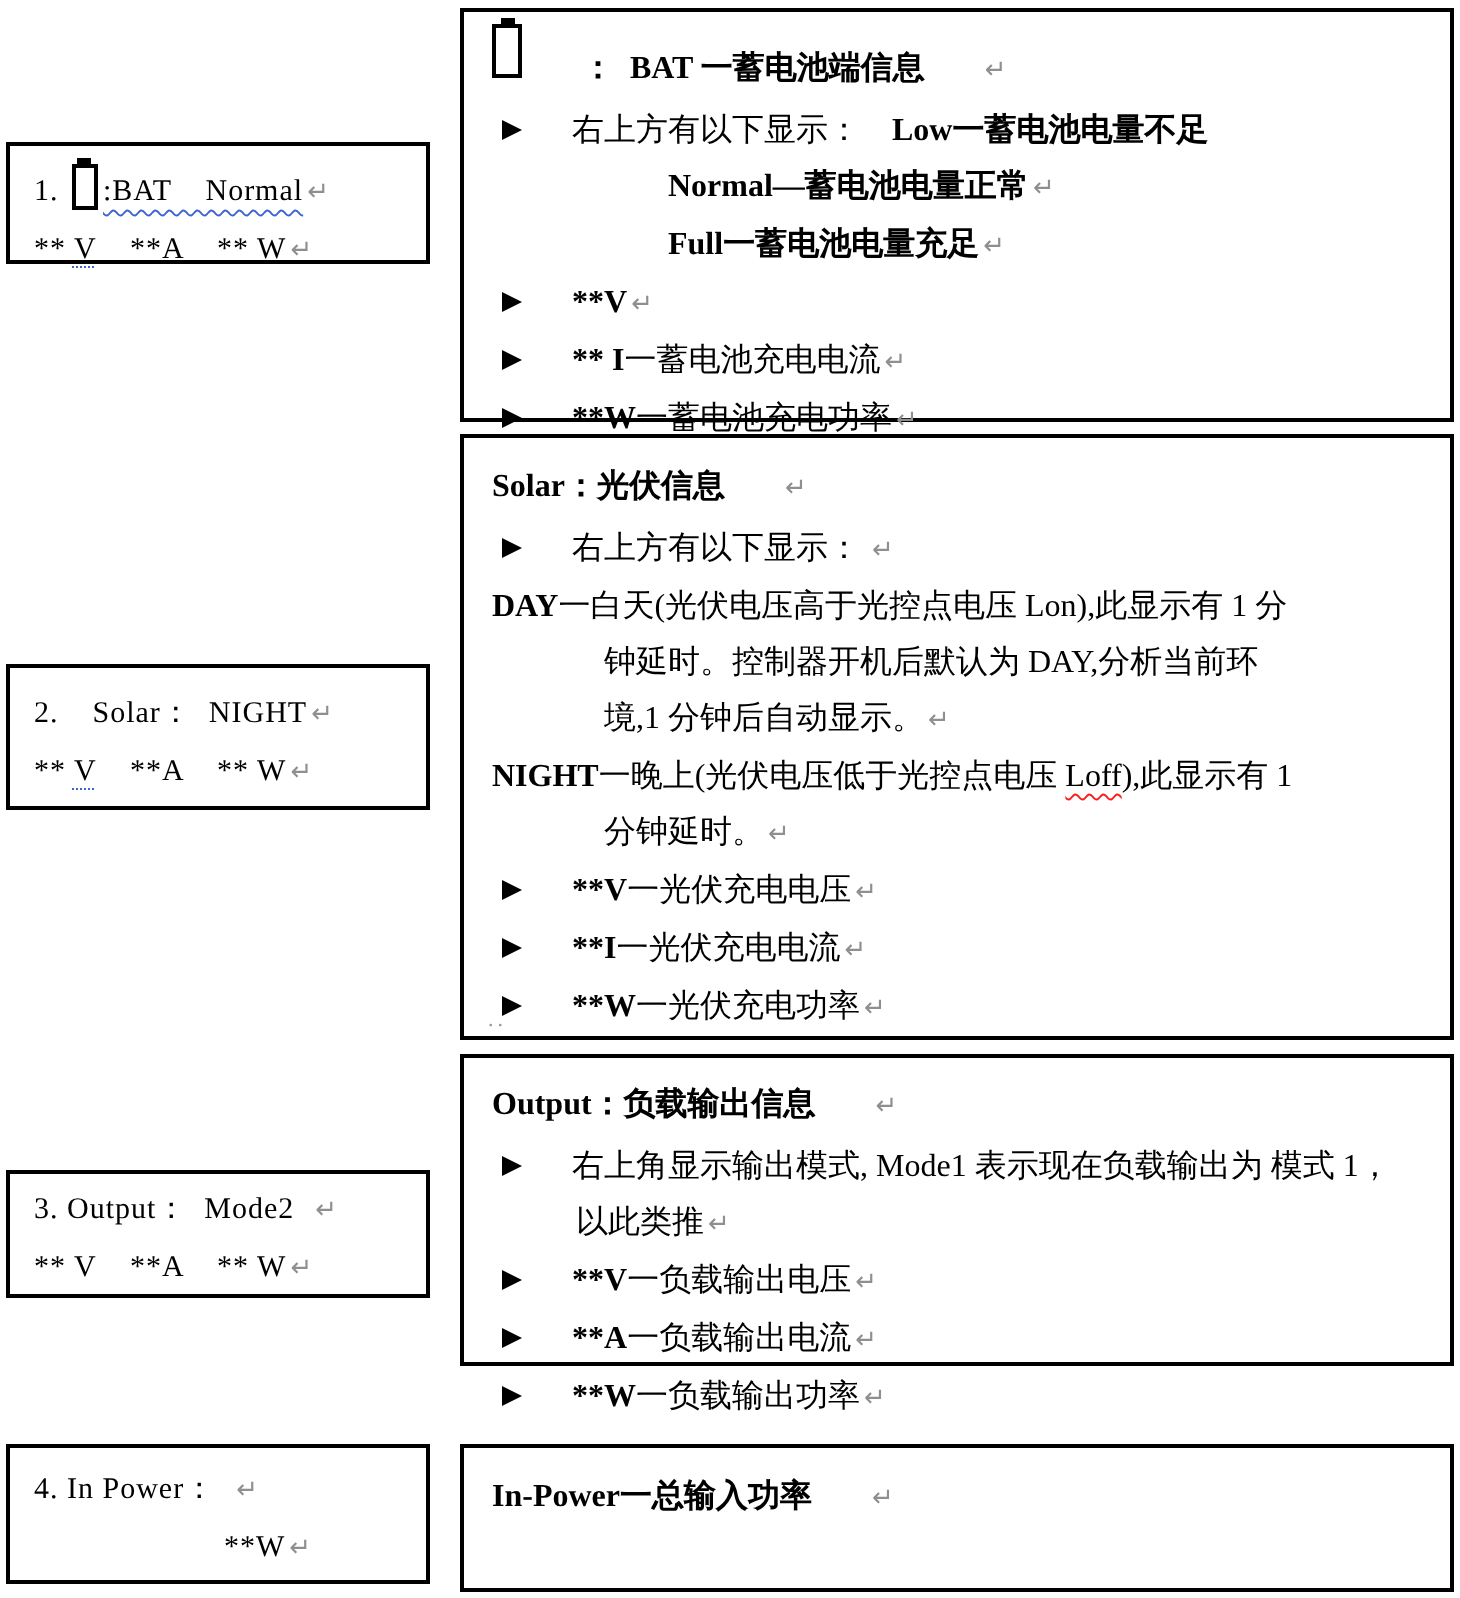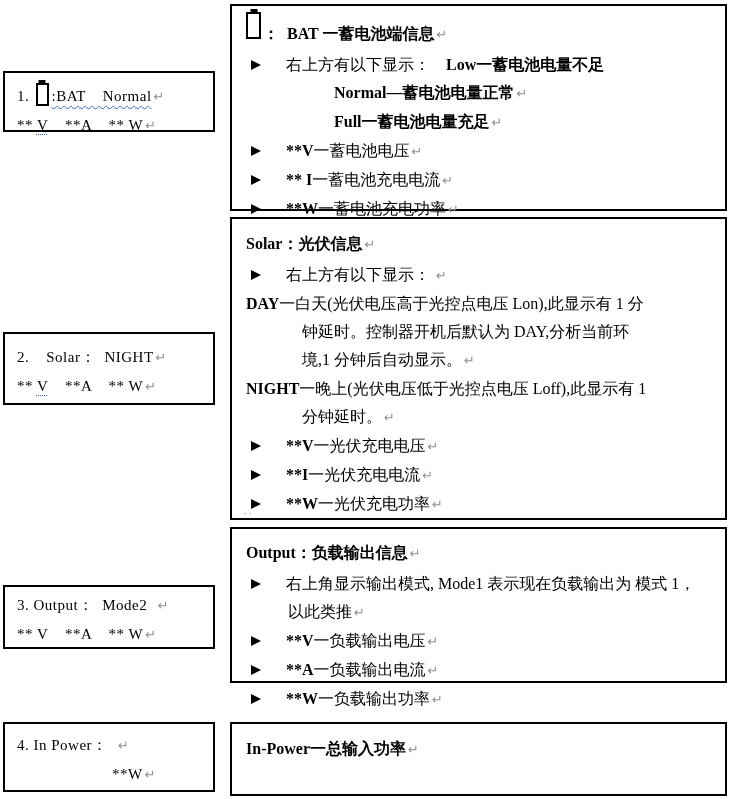--- a/index.html
+++ b/index.html
@@ -15,42 +15,42 @@
   .seg{white-space:pre;}
   .b{font-weight:700;}
   .bullet-cell{display:inline-block;width:40px;flex:0 0 40px;position:relative;}
   .tri{display:inline-block;width:0;height:0;border-left:10px solid #000;
        border-top:5px solid transparent;border-bottom:5px solid transparent;margin-left:5px;}
   .pil{color:#8f8f8f;font-family:"DejaVu Sans",sans-serif;font-size:13px;padding-left:2px;}
   .wavy-blue{text-decoration:underline;text-decoration-style:wavy;text-decoration-color:#3c64d0;
              text-decoration-thickness:1px;text-underline-offset:4px;}
   .dotted-blue{text-decoration:underline;text-decoration-style:dotted;text-decoration-color:#3c64d0;
              text-decoration-thickness:1px;text-underline-offset:4px;}
-  .wavy-red{text-decoration-style:wavy;text-decoration-color:#ff1a1a;
+  .wavy-red{text-decoration:underline;text-decoration-style:wavy;text-decoration-color:#ff1a1a;
              text-decoration-thickness:1px;text-underline-offset:3px;}
   .ind-keys{margin-left:88px;}
   .ind-cont{margin-left:56px;}
   .ind-cont2{margin-left:42px;}
   
   .batt{display:inline-block;position:relative;border:2px solid #000;background:#fff;box-sizing:border-box;}
   .batt::before{content:"";position:absolute;left:50%;transform:translateX(-50%);
                 top:-5px;width:7px;height:4px;background:#000;}
   .batt-sm{width:13px;height:23px;vertical-align:-5px;margin:0 3px 0 2px;}
   .batt-lg{width:15px;height:27px;vertical-align:-7px;margin-right:2px;}
   .dots{position:absolute;left:12px;bottom:2px;color:#9a9a9a;font-size:11px;letter-spacing:2px;}
   
   #lbox1{left:3px;top:71px;width:212px;height:61px;padding:9px 0 0 12px;}
   #lbox2{left:3px;top:332px;width:212px;height:73px;padding:9px 0 0 12px;}
   #lbox3{left:3px;top:585px;width:212px;height:64px;padding:4px 0 0 12px;}
   #lbox4{left:3px;top:722px;width:212px;height:70px;padding:7px 0 0 12px;}
   #rbox1{left:230px;top:4px;width:497px;height:207px;padding:6px 0 0 14px;}
   #rbox2{left:230px;top:217px;width:497px;height:303px;padding:9px 0 2px 14px;}
   #rbox3{left:230px;top:527px;width:497px;height:156px;padding:8px 0 0 14px;}
   #rbox4{left:230px;top:722px;width:497px;height:74px;padding:9px 0 0 14px;}
-  .title-line{line-height:32px;}
+  .title-line{line-height:32px;gap:28px;}
 </style>
 </head>
 <body>
 
 <div class="page">
 
   <div class="box lbox" id="lbox1">
     <div class="lline"><span>1. </span><span class="batt batt-sm"></span><span class="wavy-blue">:BAT    Normal</span><span class="pil">↵</span></div>
     <div class="lline"><span>** </span><span class="dotted-blue">V</span><span>    **A    ** W</span><span class="pil">↵</span></div>
   </div>
@@ -68,21 +68,21 @@
   <div class="box lbox" id="lbox4">
     <div class="lline"><span>4. In Power：  </span><span class="pil">↵</span></div>
     <div class="lline" style="margin-left:95px;"><span>**W</span><span class="pil">↵</span></div>
   </div>
 
   <div class="box rbox" id="rbox1">
     <div class="rline title-line"><span class="batt batt-lg"></span><span class="seg b">：  BAT 一蓄电池端信息</span><span class="pil">↵</span></div>
     <div class="rline"><span class="bullet-cell"><span class="tri"></span></span><span class="seg">右上方有以下显示：    </span><span class="seg b">Low一蓄电池电量不足</span></div>
     <div class="rline"><span class="seg b ind-keys">Normal—蓄电池电量正常</span><span class="pil">↵</span></div>
     <div class="rline"><span class="seg b ind-keys">Full一蓄电池电量充足</span><span class="pil">↵</span></div>
-    <div class="rline"><span class="bullet-cell"><span class="tri"></span></span><span class="seg b">**V</span><span class="seg">一蓄电池电压</span><span class="pil">↵</span></div>
+    <div class="rline"><span class="bullet-cell"><span class="tri"></span></span><span class="seg b">**V</span><span class="pil">↵</span></div>
     <div class="rline"><span class="bullet-cell"><span class="tri"></span></span><span class="seg b">** I</span><span class="seg">一蓄电池充电电流</span><span class="pil">↵</span></div>
     <div class="rline"><span class="bullet-cell"><span class="tri"></span></span><span class="seg b">**W</span><span class="seg">一蓄电池充电功率</span><span class="pil">↵</span></div>
   </div>
 
   <div class="box rbox" id="rbox2">
     <div class="rline title-line"><span class="seg b">Solar：光伏信息</span><span class="pil">↵</span></div>
     <div class="rline"><span class="bullet-cell"><span class="tri"></span></span><span class="seg">右上方有以下显示： </span><span class="pil">↵</span></div>
     <div class="rline"><span class="seg b">DAY</span><span class="seg">一白天(光伏电压高于光控点电压 Lon),此显示有 1 分</span></div>
     <div class="rline"><span class="seg ind-cont">钟延时。控制器开机后默认为 DAY,分析当前环</span></div>
     <div class="rline"><span class="seg ind-cont">境,1 分钟后自动显示。</span><span class="pil">↵</span></div>

